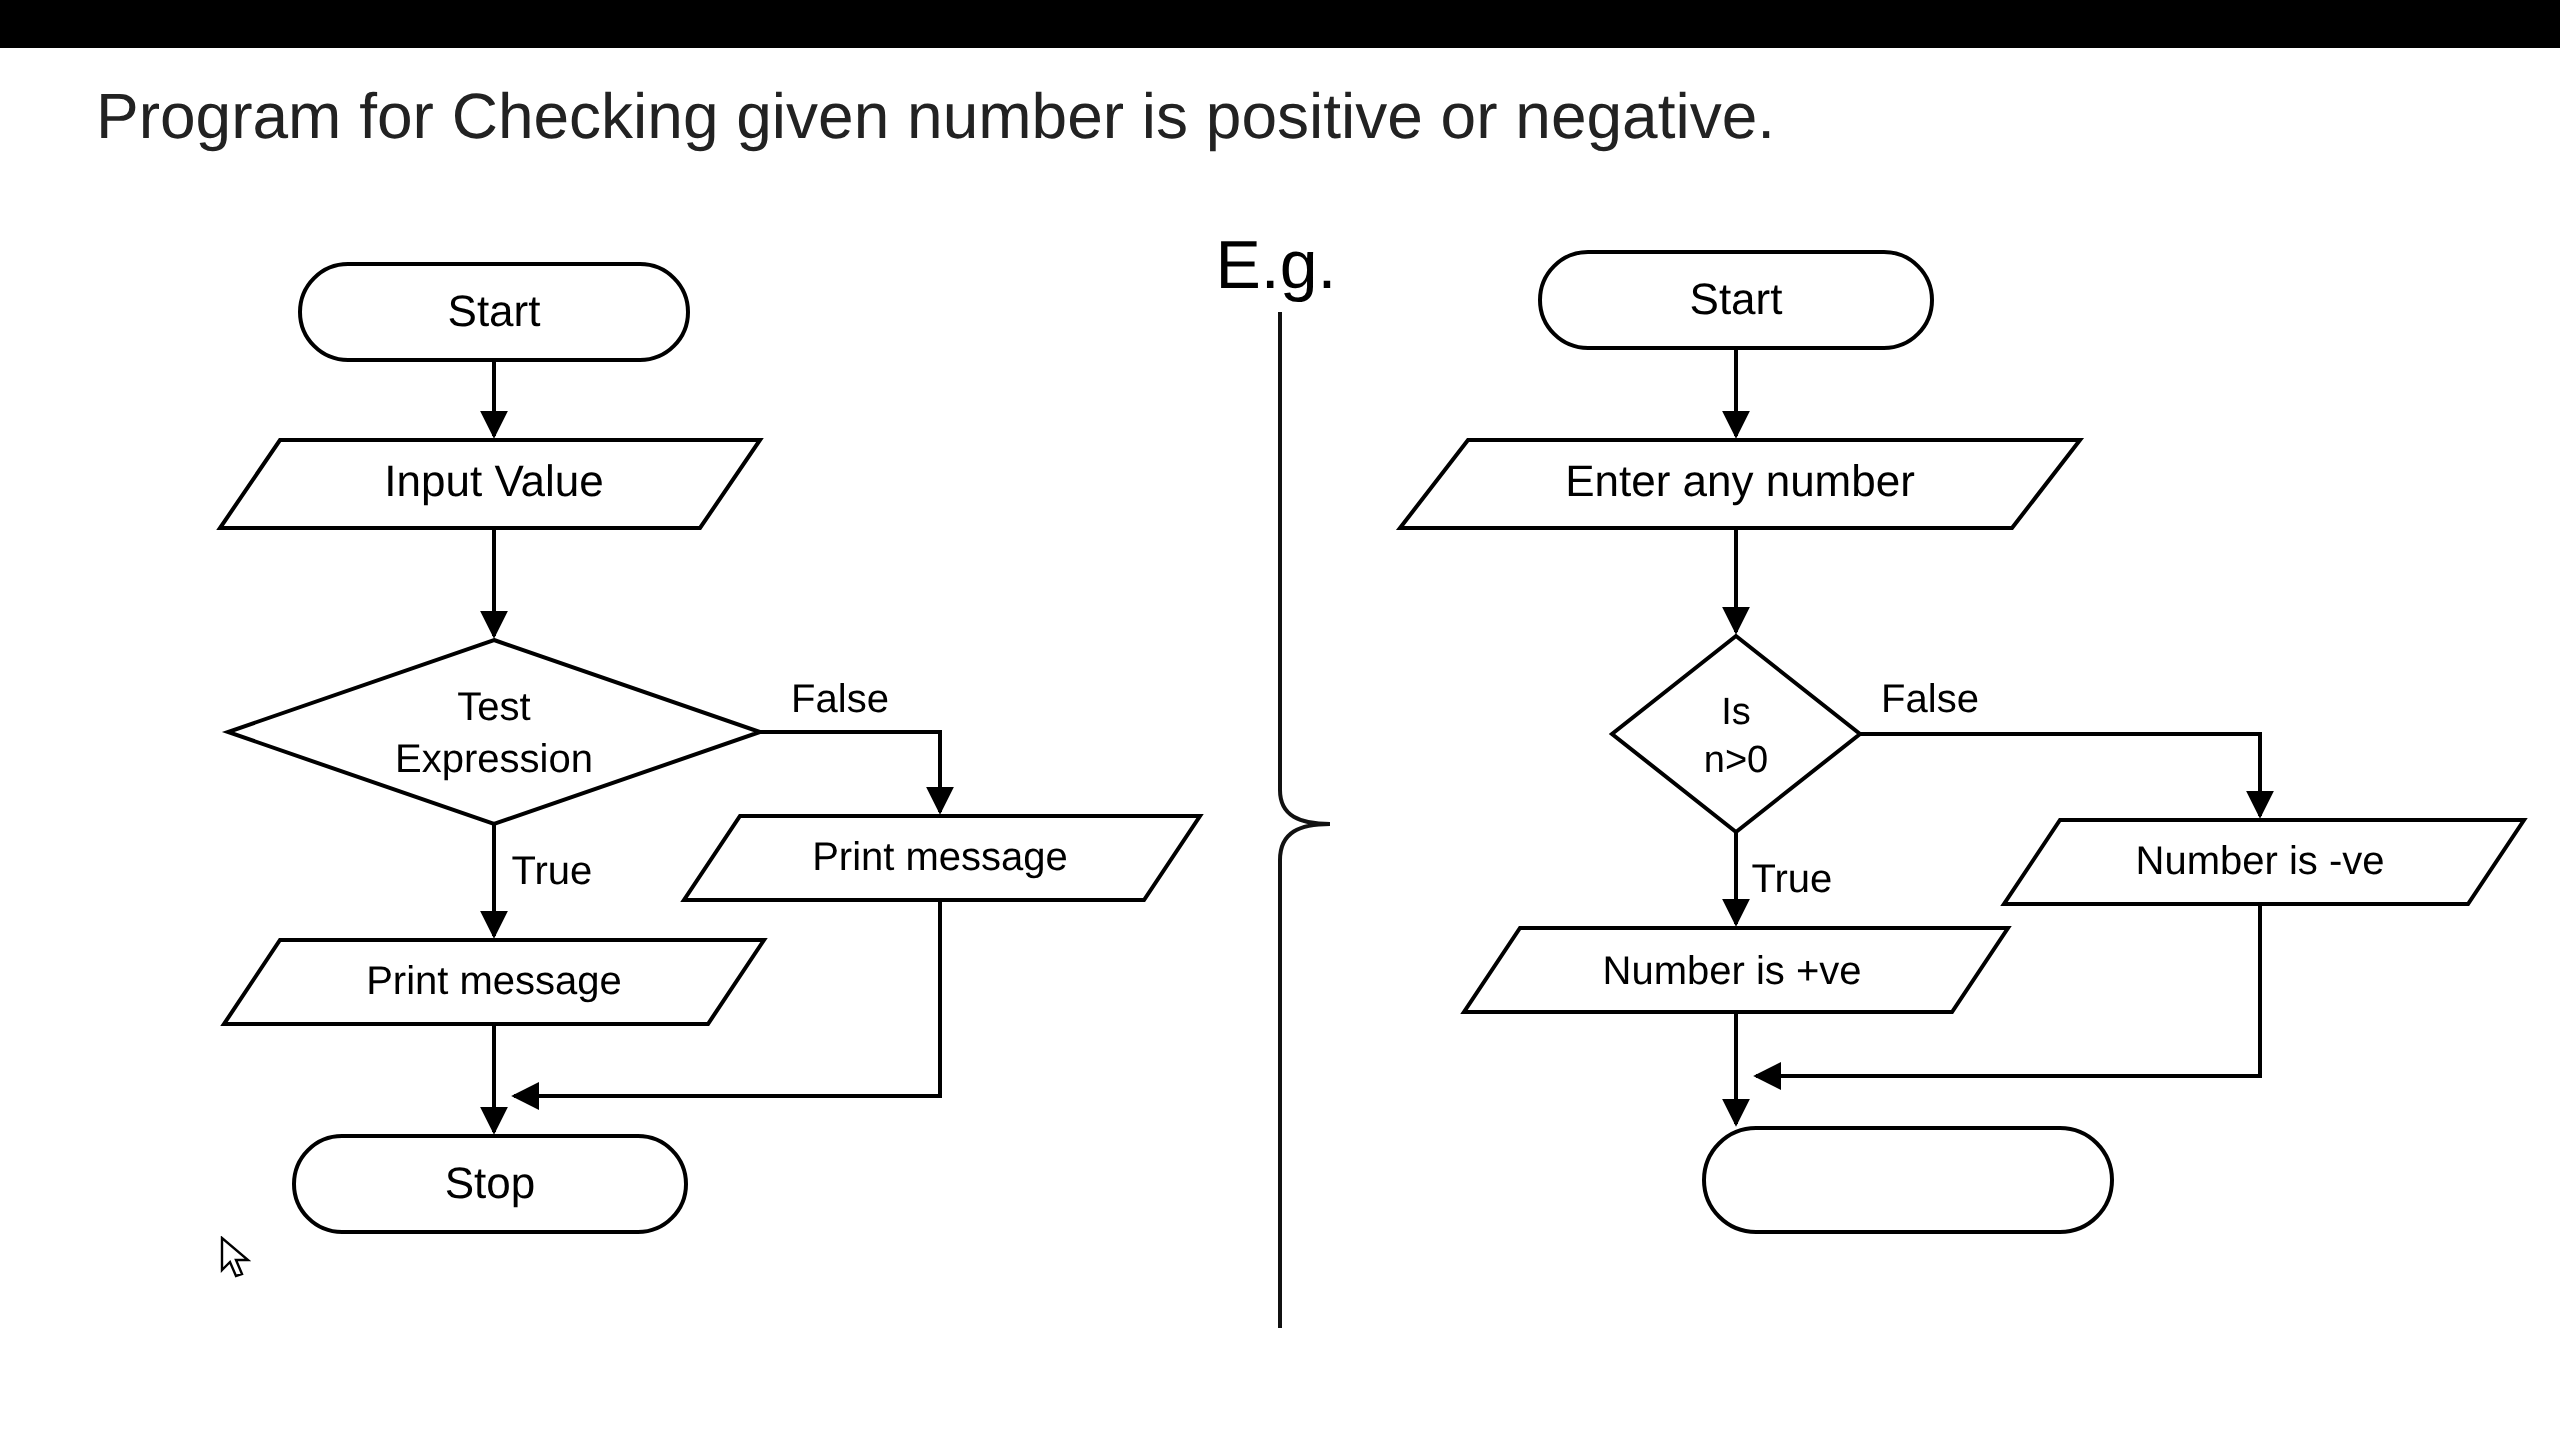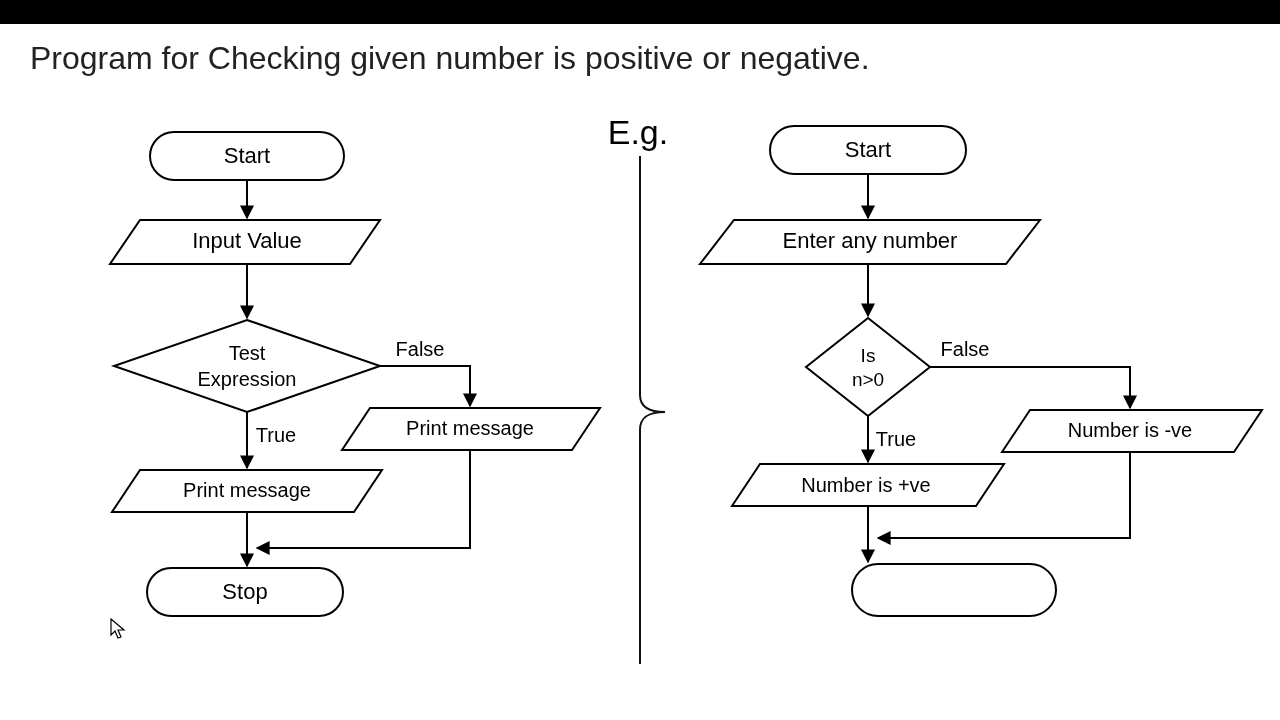--- a/index.html
+++ b/index.html
@@ -11,21 +11,21 @@
     font-family: "Segoe UI", Arial, sans-serif;
     overflow: hidden;
   }
   .topbar {
     width: 100%;
     height: 24px;
     background: #000;
   }
   .title {
     position: absolute;
-    left: 30px;
+    left: 48px;
     top: 40px;
     font-size: 32px;
     color: #222;
   }
   svg {
     position: absolute;
     left: 0;
     top: 0;
   }
   .cursor {

